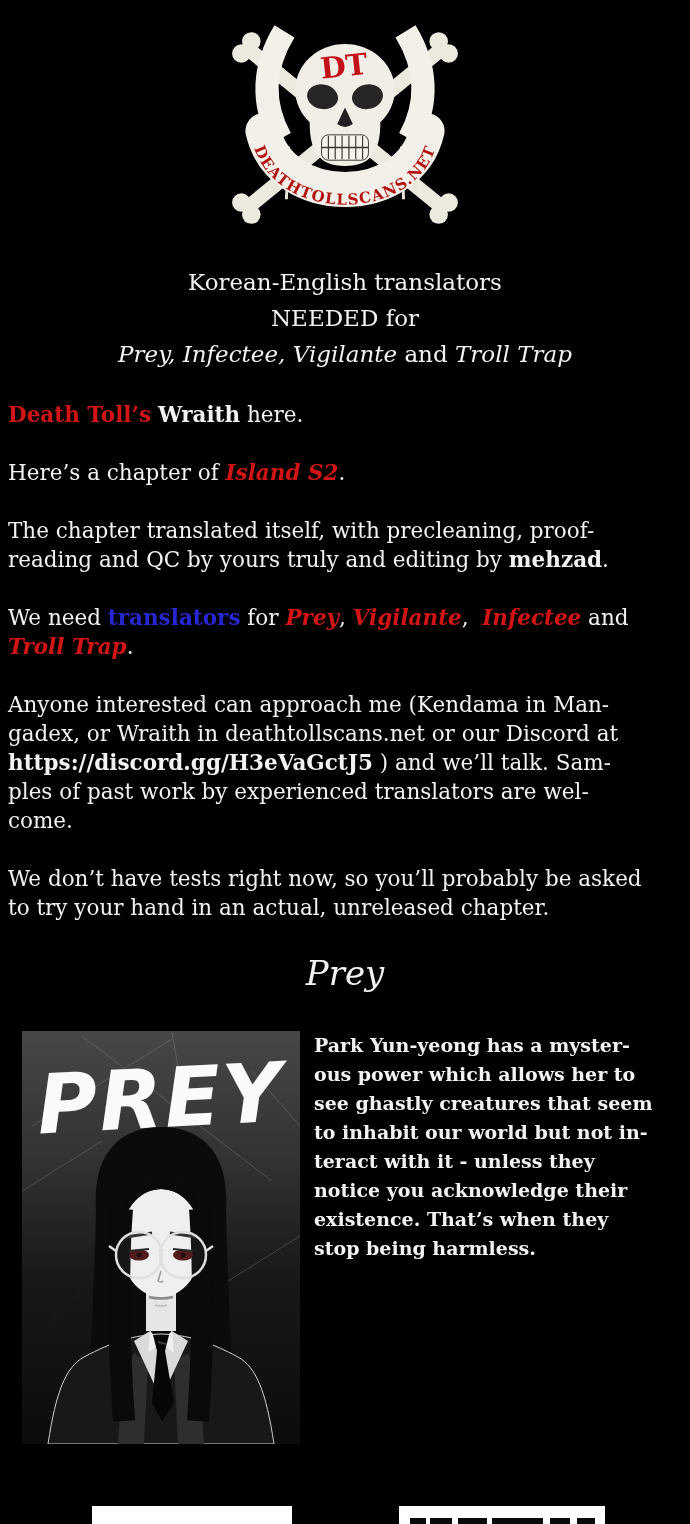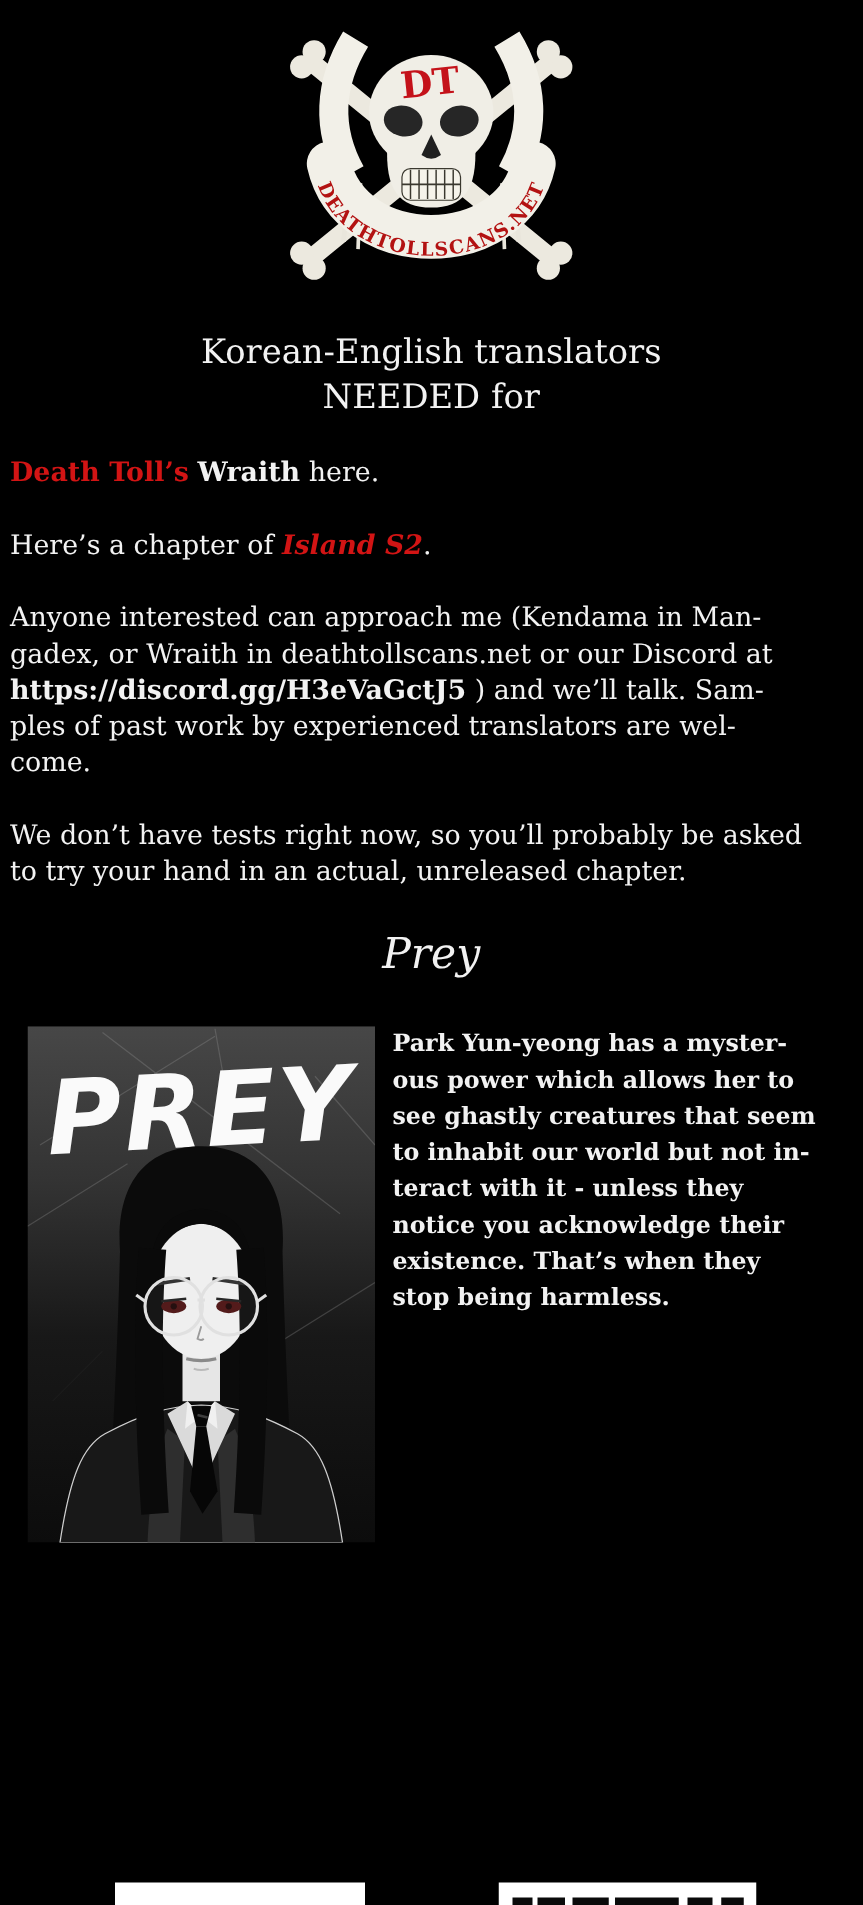--- a/index.html
+++ b/index.html
@@ -1,21 +1,21 @@
 <!DOCTYPE html>
 <html><head>
 <meta charset="utf-8">
 <style>
   html,body{margin:0;padding:0;}
   body{
     width:690px;height:1524px;background:#000;overflow:hidden;position:relative;
     font-family:"DejaVu Serif","Liberation Serif",serif;color:#f2f2f2;
   }
   .logo-wrap{display:flex;justify-content:center;padding-top:6px;}
-  .header{ text-align:center;font-size:27px;line-height:36px;margin-top:14px;}
+  .header{ text-align:center;font-size:23px;line-height:36px;margin-top:14px;}
   .header .hl{display:block;}
   .seg-italic{font-style:italic;}
   .seg-normal{}
   .seg-bold{font-weight:bold;}
   .seg-red-bold{color:#d21414;font-weight:bold;}
   .seg-red-bold-italic{color:#d21414;font-weight:bold;font-style:italic;}
   .seg-blue-bold{color:#2626d2;font-weight:bold;}
   .body-text{padding-left:8px;padding-right:8px;margin-top:28px;font-size:21.5px;line-height:29px;}
   p.para{margin:0 0 29px 0;white-space:pre-wrap;}
   .prey-title{text-align:center;font-style:italic;font-size:34px;line-height:44px;margin:16px 0 36px 0;font-weight:normal;}
@@ -78,25 +78,30 @@
     <path id="bannerPath" d="M 58,148 C 84,222 216,222 242,148" fill="none"></path>
     <text font-size="15.5" font-weight="bold" fill="#b31212" letter-spacing="1.2">
       <textPath href="#bannerPath" startOffset="50%" text-anchor="middle">DEATHTOLLSCANS.NET</textPath>
     </text>
   </svg>
 </div>
 
 <div class="header">
   <span class="hl">Korean-English translators</span>
   <span class="hl">NEEDED for</span>
+  <span class="hl"><span class="seg-italic">Prey, Infectee, Vigilante</span><span class="seg-normal"> and </span><span class="seg-italic">Troll Trap</span></span>
 </div>
 
 <div class="body-text">
   <p class="para"><span class="seg-red-bold">Death Toll’s</span><span class="seg-normal"> </span><span class="seg-bold">Wraith</span><span class="seg-normal"> here.</span></p>
   <p class="para"><span class="seg-normal">Here’s a chapter of </span><span class="seg-red-bold-italic">Island S2</span><span class="seg-normal">.</span></p>
+  <p class="para"><span class="seg-normal">The chapter translated itself, with precleaning, proof-
+reading and QC by yours truly and editing by </span><span class="seg-bold">mehzad</span><span class="seg-normal">.</span></p>
+  <p class="para"><span class="seg-normal">We need </span><span class="seg-blue-bold">translators</span><span class="seg-normal"> for </span><span class="seg-red-bold-italic">Prey</span><span class="seg-normal">, </span><span class="seg-red-bold-italic">Vigilante</span><span class="seg-normal">,  </span><span class="seg-red-bold-italic">Infectee</span><span class="seg-normal"> and
+</span><span class="seg-red-bold-italic">Troll Trap</span><span class="seg-normal">.</span></p>
   <p class="para"><span class="seg-normal">Anyone interested can approach me (Kendama in Man-
 gadex, or Wraith in deathtollscans.net or our Discord at
 </span><span class="seg-bold">https://discord.gg/H3eVaGctJ5</span><span class="seg-normal"> ) and we’ll talk. Sam-
 ples of past work by experienced translators are wel-
 come.</span></p>
   <p class="para"><span class="seg-normal">We don’t have tests right now, so you’ll probably be asked
 to try your hand in an actual, unreleased chapter.</span></p>
 </div>
 
 <h2 class="prey-title">Prey</h2>

